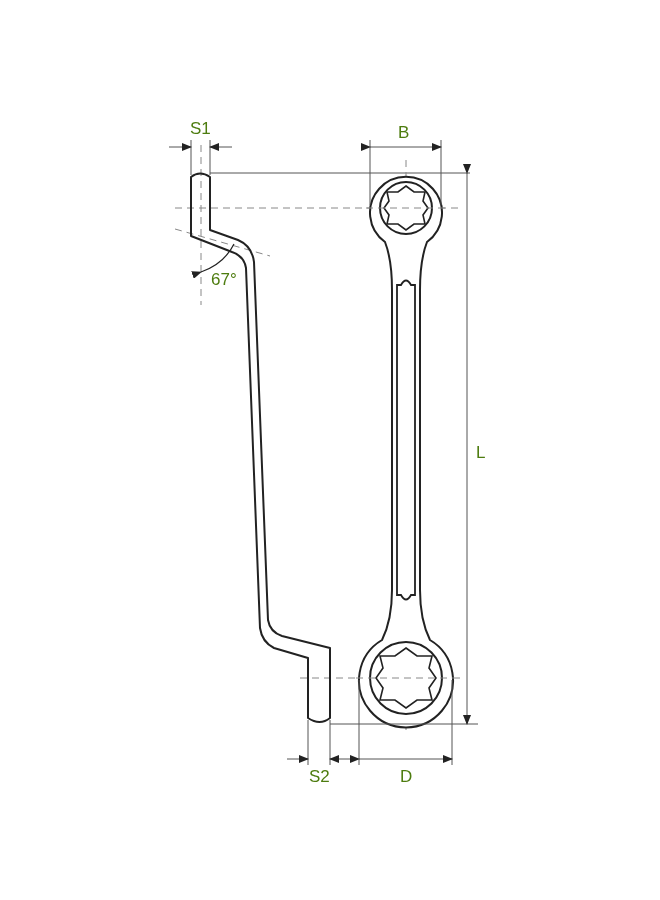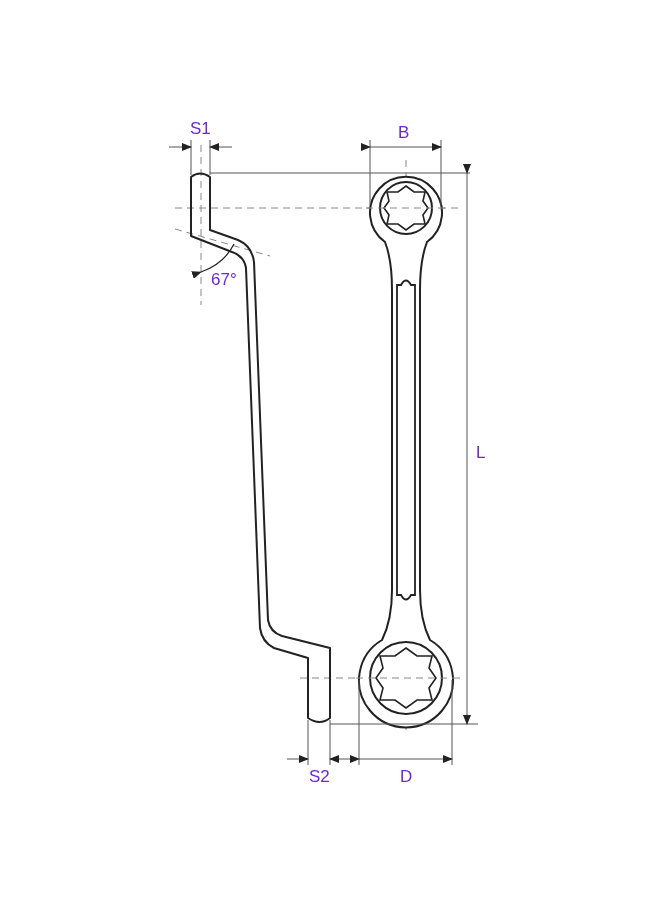--- a/index.html
+++ b/index.html
@@ -1,18 +1,18 @@
 <!DOCTYPE html>
 <html><head>
 <meta charset="utf-8">
 <style>
   html, body { margin: 0; padding: 0; background: #ffffff; }
   body { width: 660px; height: 900px; overflow: hidden; position: relative; font-family: "Liberation Sans", sans-serif; }
   #drawing { position: absolute; left: 0; top: 0; width: 660px; height: 900px; }
-  .lbl { position: absolute; font-family: "Liberation Sans", sans-serif; font-size: 17px; color: #6d28d9; line-height: 1; }
+  .lbl { position: absolute; font-family: "Liberation Sans", sans-serif; font-size: 17px; color: #4d7c0f; line-height: 1; }
 </style>
 </head>
 <body>
 
 <svg id="drawing" viewBox="0 0 660 900" xmlns="http://www.w3.org/2000/svg">
   <defs>
     <marker id="arr" markerWidth="10" markerHeight="8" refX="9" refY="4" orient="auto" markerUnits="userSpaceOnUse">
       <path d="M0,0 L10,4 L0,8 z" fill="#222"></path>
     </marker>
   </defs>

